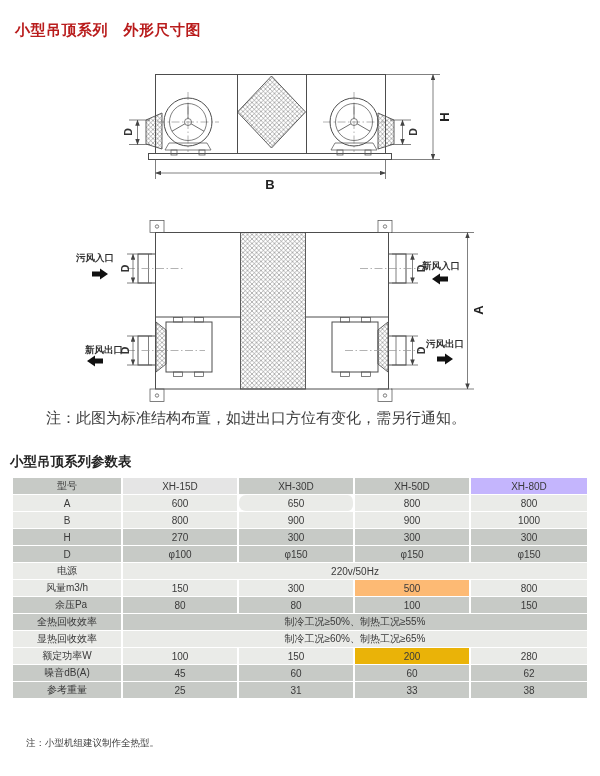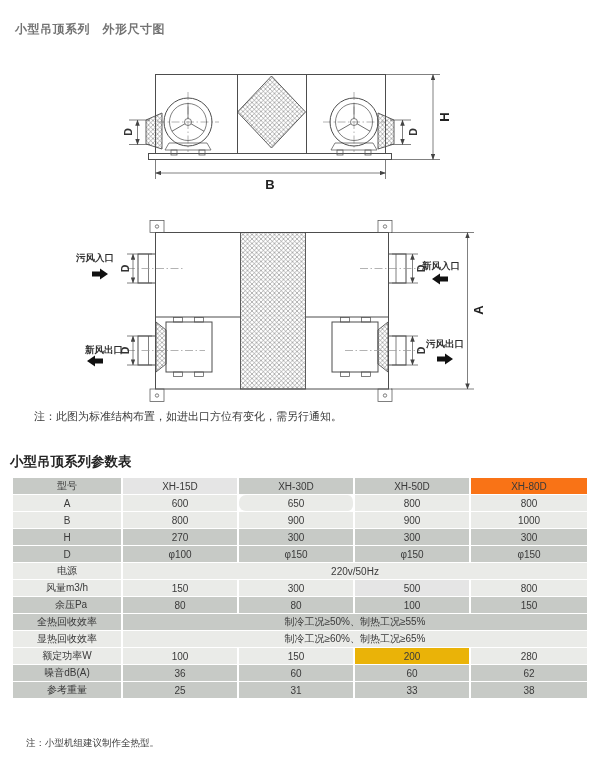--- a/index.html
+++ b/index.html
@@ -1,19 +1,19 @@
 <!DOCTYPE html>
 <html><head>
 <meta charset="utf-8">
 <style>
   *{margin:0;padding:0;box-sizing:border-box}
   html,body{width:600px;height:776px;background:#fff;font-family:"Liberation Sans",sans-serif;color:#3a3a3a;position:relative;overflow:hidden}
   .abs{position:absolute}
-  #page-title{left:15px;top:21px;font-size:12px;font-weight:700;color:#737373;letter-spacing:.5px}
-  #diagram-note{left:34px;top:409px;font-size:11px;color:#3b3b3b}
+  #page-title{left:15px;top:21px;font-size:15px;font-weight:700;color:#b91c1c;letter-spacing:.5px}
+  #diagram-note{left:46px;top:409px;font-size:15px;color:#3b3b3b}
   #table-title{left:10px;top:453px;font-size:13.5px;font-weight:700;color:#242424}
   #table-note{left:26px;top:737px;font-size:9.5px;color:#3b3b3b}
   table{position:absolute;left:13px;top:478px;width:574px;border-collapse:separate;border-spacing:0;table-layout:fixed;font-size:10px;color:#3a3a3a}
   th,td{height:17px;text-align:center;vertical-align:middle;font-weight:400;padding:0;border-right:2px solid #fff;border-bottom:1.7px solid #fff;overflow:hidden;white-space:nowrap}
   tr>*:last-child{border-right:none}
   svg{position:absolute;left:0}
   svg text{font-family:"Liberation Sans",sans-serif}
   .dim{font-size:10.5px;font-weight:700;fill:#333}
   .dimBig{font-size:13px;font-weight:700;fill:#222}
   .port{font-size:9.5px;font-weight:700;fill:#303030}
@@ -213,21 +213,21 @@
       <col>
       <col>
       <col>
     </colgroup>
   <thead>
     <tr>
       <th style="background: rgb(199, 202, 198);">型号</th>
       <th style="background: #e5e5e5;">XH-15D</th>
       <th style="background: rgb(199, 202, 198);">XH-30D</th>
       <th style="background: rgb(199, 202, 198);">XH-50D</th>
-      <th style="background: #f97316;">XH-80D</th>
+      <th style="background: #c4b5fd;">XH-80D</th>
     </tr>
   </thead>
   <tbody>
       <tr>
         <td style="background: rgb(234, 235, 232);">A</td>
         <td style="background: rgb(234, 235, 232); margin-left: 37px;">600</td>
         <td style="background: rgb(234, 235, 232); border-radius: 7px;">650</td>
         <td style="background: rgb(234, 235, 232);">800</td>
         <td style="background: rgb(234, 235, 232);">800</td>
       </tr>
@@ -253,21 +253,21 @@
         <td style="background: rgb(199, 202, 198);">φ150</td>
       </tr>
       <tr>
         <td style="background: rgb(234, 235, 232);">电源</td>
         <td colspan="4" style="background: rgb(234, 235, 232);">220v/50Hz</td>
       </tr>
       <tr>
         <td style="background: rgb(234, 235, 232);">风量m3/h</td>
         <td style="background: rgb(234, 235, 232);">150</td>
         <td style="background: rgb(234, 235, 232);">300</td>
-        <td style="background: #e5e5e5;">500</td>
+        <td style="background: #fdba74;">500</td>
         <td style="background: rgb(234, 235, 232);">800</td>
       </tr>
       <tr>
         <td style="background: rgb(199, 202, 198); padding-left: 8px;">余压Pa</td>
         <td style="background: rgb(199, 202, 198);">80</td>
         <td style="background: rgb(199, 202, 198);">80</td>
         <td style="background: rgb(199, 202, 198);">100</td>
         <td style="background: rgb(199, 202, 198);">150</td>
       </tr>
       <tr>
@@ -280,21 +280,21 @@
       </tr>
       <tr>
         <td style="background: rgb(234, 235, 232);">额定功率W</td>
         <td style="background: rgb(234, 235, 232);">100</td>
         <td style="background: rgb(234, 235, 232);">150</td>
         <td style="background: #eab308;">200</td>
         <td style="background: rgb(234, 235, 232);">280</td>
       </tr>
       <tr>
         <td style="background: rgb(199, 202, 198);">噪音dB(A)</td>
-        <td style="background: rgb(199, 202, 198);">36</td>
+        <td style="background: rgb(199, 202, 198);">45</td>
         <td style="background: rgb(199, 202, 198);">60</td>
         <td style="background: rgb(199, 202, 198);">60</td>
         <td style="background: rgb(199, 202, 198);">62</td>
       </tr>
       <tr>
         <td style="background: rgb(199, 202, 198);">参考重量</td>
         <td style="background: rgb(199, 202, 198);">25</td>
         <td style="background: rgb(199, 202, 198);">31</td>
         <td style="background: rgb(199, 202, 198);">33</td>
         <td style="background: rgb(199, 202, 198);">38</td>

